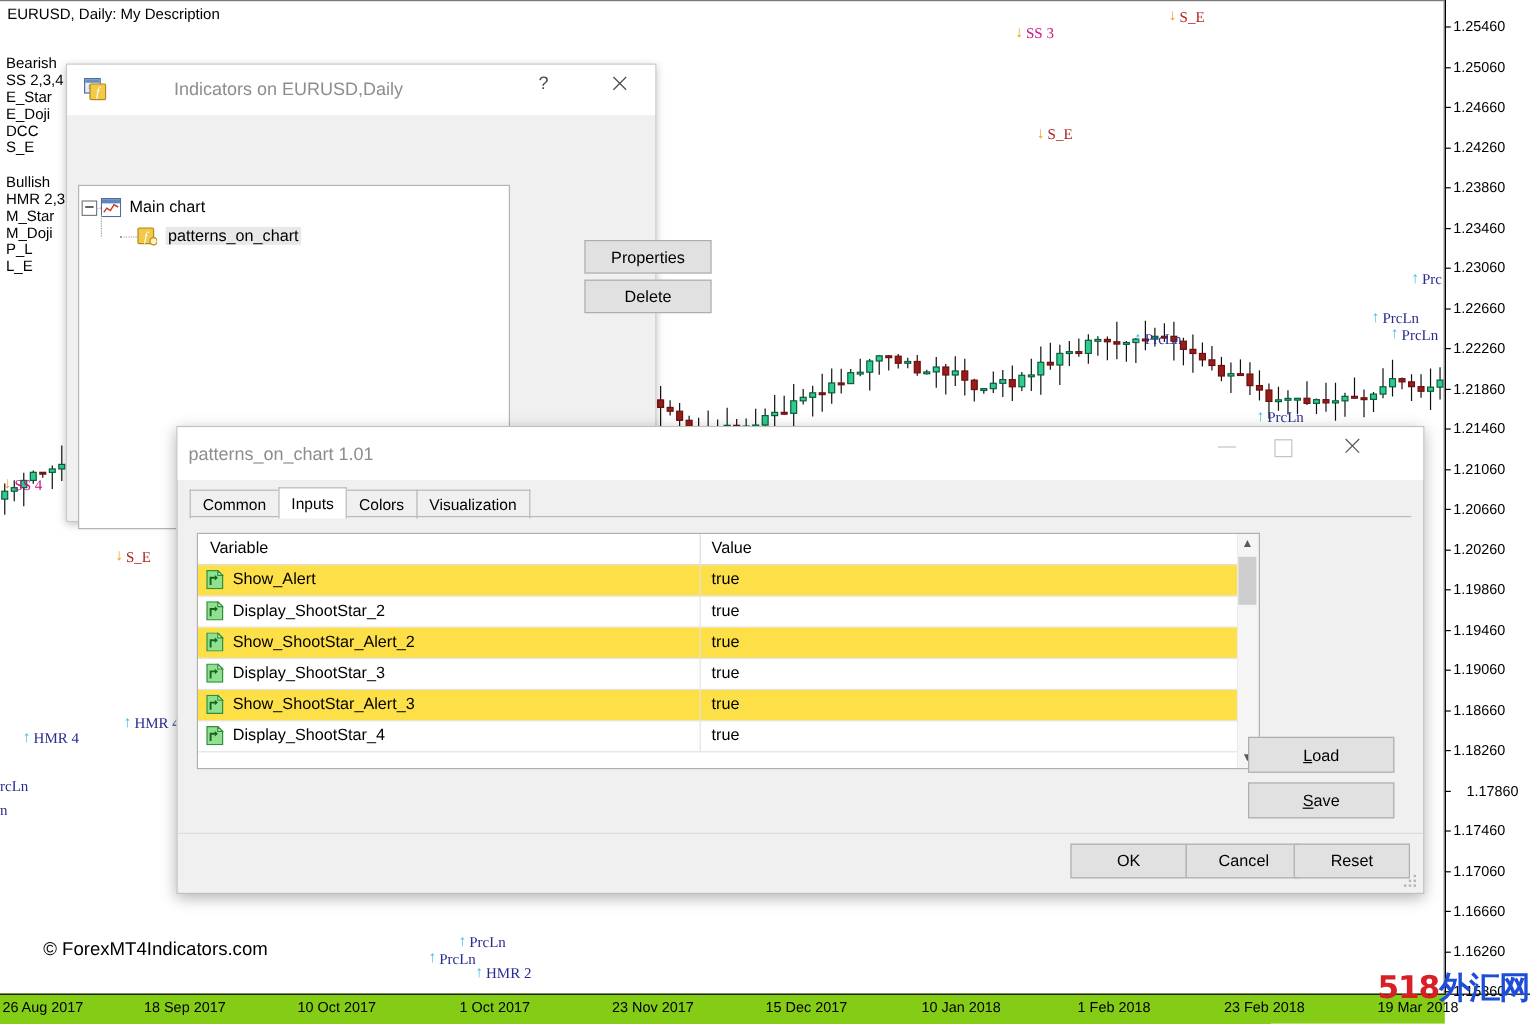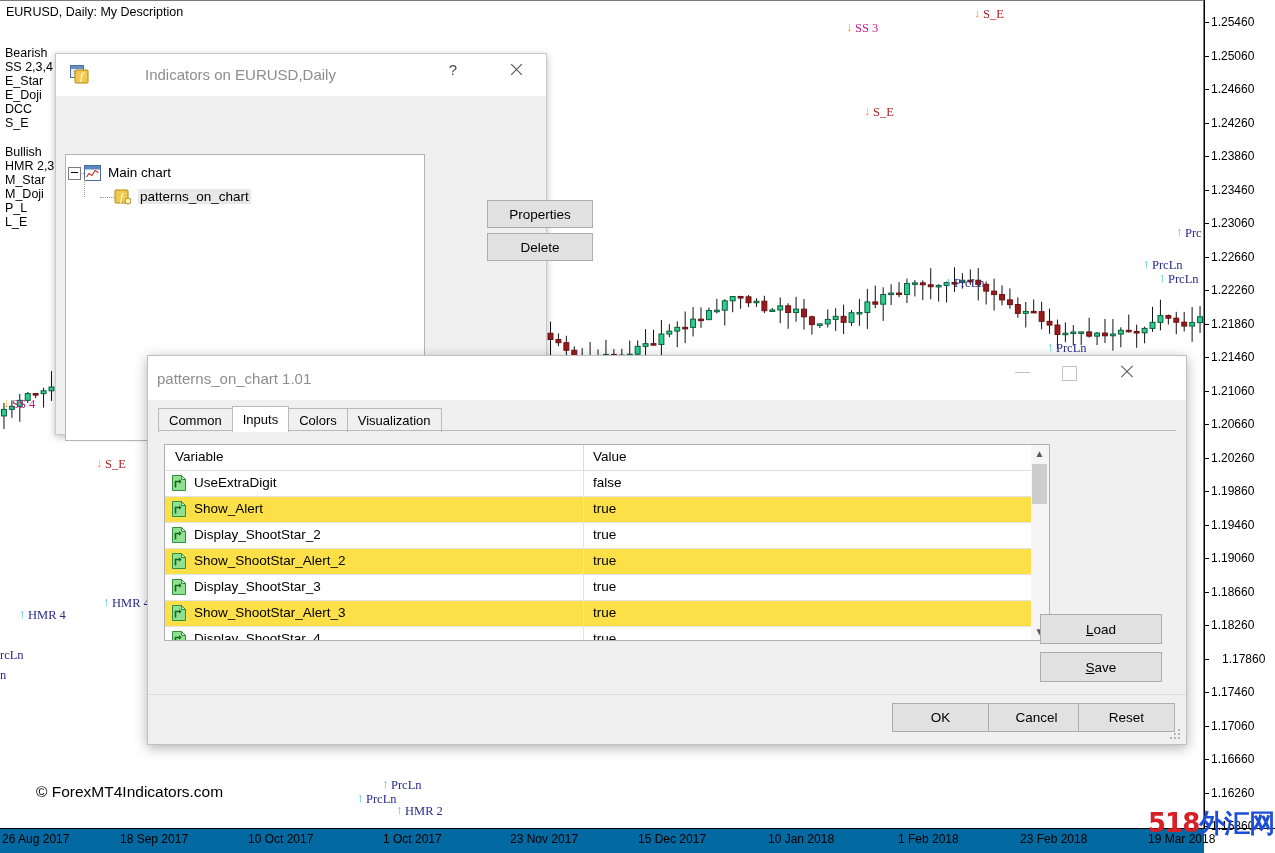--- a/index.html
+++ b/index.html
@@ -28,21 +28,21 @@
     position:absolute;left:36px;top:783px;font-size:15.5px;color:#000;white-space:nowrap;
   }
 
   
   #price-axis{position:absolute;left:1204px;top:0;width:71px;height:828px;background:#fff;}
   #price-axis-line{position:absolute;left:0;top:0;width:1px;height:828px;background:#000;}
   .price-tick{position:absolute;left:0;width:5px;height:1px;background:#000;}
   .price-label{position:absolute;left:7px;font-size:12px;color:#000;white-space:nowrap;transform:translateY(-50%);}
 
   
-  #time-axis{position:absolute;left:0;top:828px;width:1204px;height:25px;background:#0369a1;}
+  #time-axis{position:absolute;left:0;top:828px;width:1204px;height:25px;background:#84cc16;}
   #time-axis-line{position:absolute;left:0;top:0;width:1275px;height:1px;background:#000;}
   .time-label{position:absolute;top:4px;font-size:12px;color:#000;white-space:nowrap;}
 
   
   #candles{position:absolute;left:0;top:0;}
 
   .pat-label{position:absolute;font-size:12.5px;white-space:nowrap;font-family:"Liberation Serif",serif;}
   .pat-ss{color:#c71585;}
   .pat-se{color:#b22222;}
   .pat-prcln{color:#2b2b8f;}
@@ -696,31 +696,20 @@
   <div id="tabstrip"><div class="tab">Common</div><div class="tab active">Inputs</div><div class="tab">Colors</div><div class="tab">Visualization</div></div>
   <div id="tab-underline"></div>
 
   <div id="grid-wrap">
     <div class="grid-head">
       <span class="h-var">Variable</span>
       <span class="divider"></span>
       <span class="h-val">Value</span>
     </div>
     <div id="grid-body">
-        <div class="grid-row">
-          <svg class="r-ico" viewBox="0 0 16 16">
-            <path d="M1.5 0.5h9l4 4v11h-13z" fill="#8fe08f" stroke="#2f8f3f"></path>
-            <path d="M10.5 0.5l4 4h-4z" fill="#d8f7d8" stroke="#2f8f3f"></path>
-            <path d="M4.5 12.5v-6h5" fill="none" stroke="#14661f" stroke-width="1.6"></path>
-            <path d="M8 4.2l2.6 2.3L8 8.8z" fill="#14661f"></path>
-          </svg>
-          <span class="r-var">UseExtraDigit</span>
-          <span class="vdivider"></span>
-          <span class="r-val">false</span>
-        </div>
         <div class="grid-row alt">
           <svg class="r-ico" viewBox="0 0 16 16">
             <path d="M1.5 0.5h9l4 4v11h-13z" fill="#8fe08f" stroke="#2f8f3f"></path>
             <path d="M10.5 0.5l4 4h-4z" fill="#d8f7d8" stroke="#2f8f3f"></path>
             <path d="M4.5 12.5v-6h5" fill="none" stroke="#14661f" stroke-width="1.6"></path>
             <path d="M8 4.2l2.6 2.3L8 8.8z" fill="#14661f"></path>
           </svg>
           <span class="r-var">Show_Alert</span>
           <span class="vdivider"></span>
           <span class="r-val">true</span>

